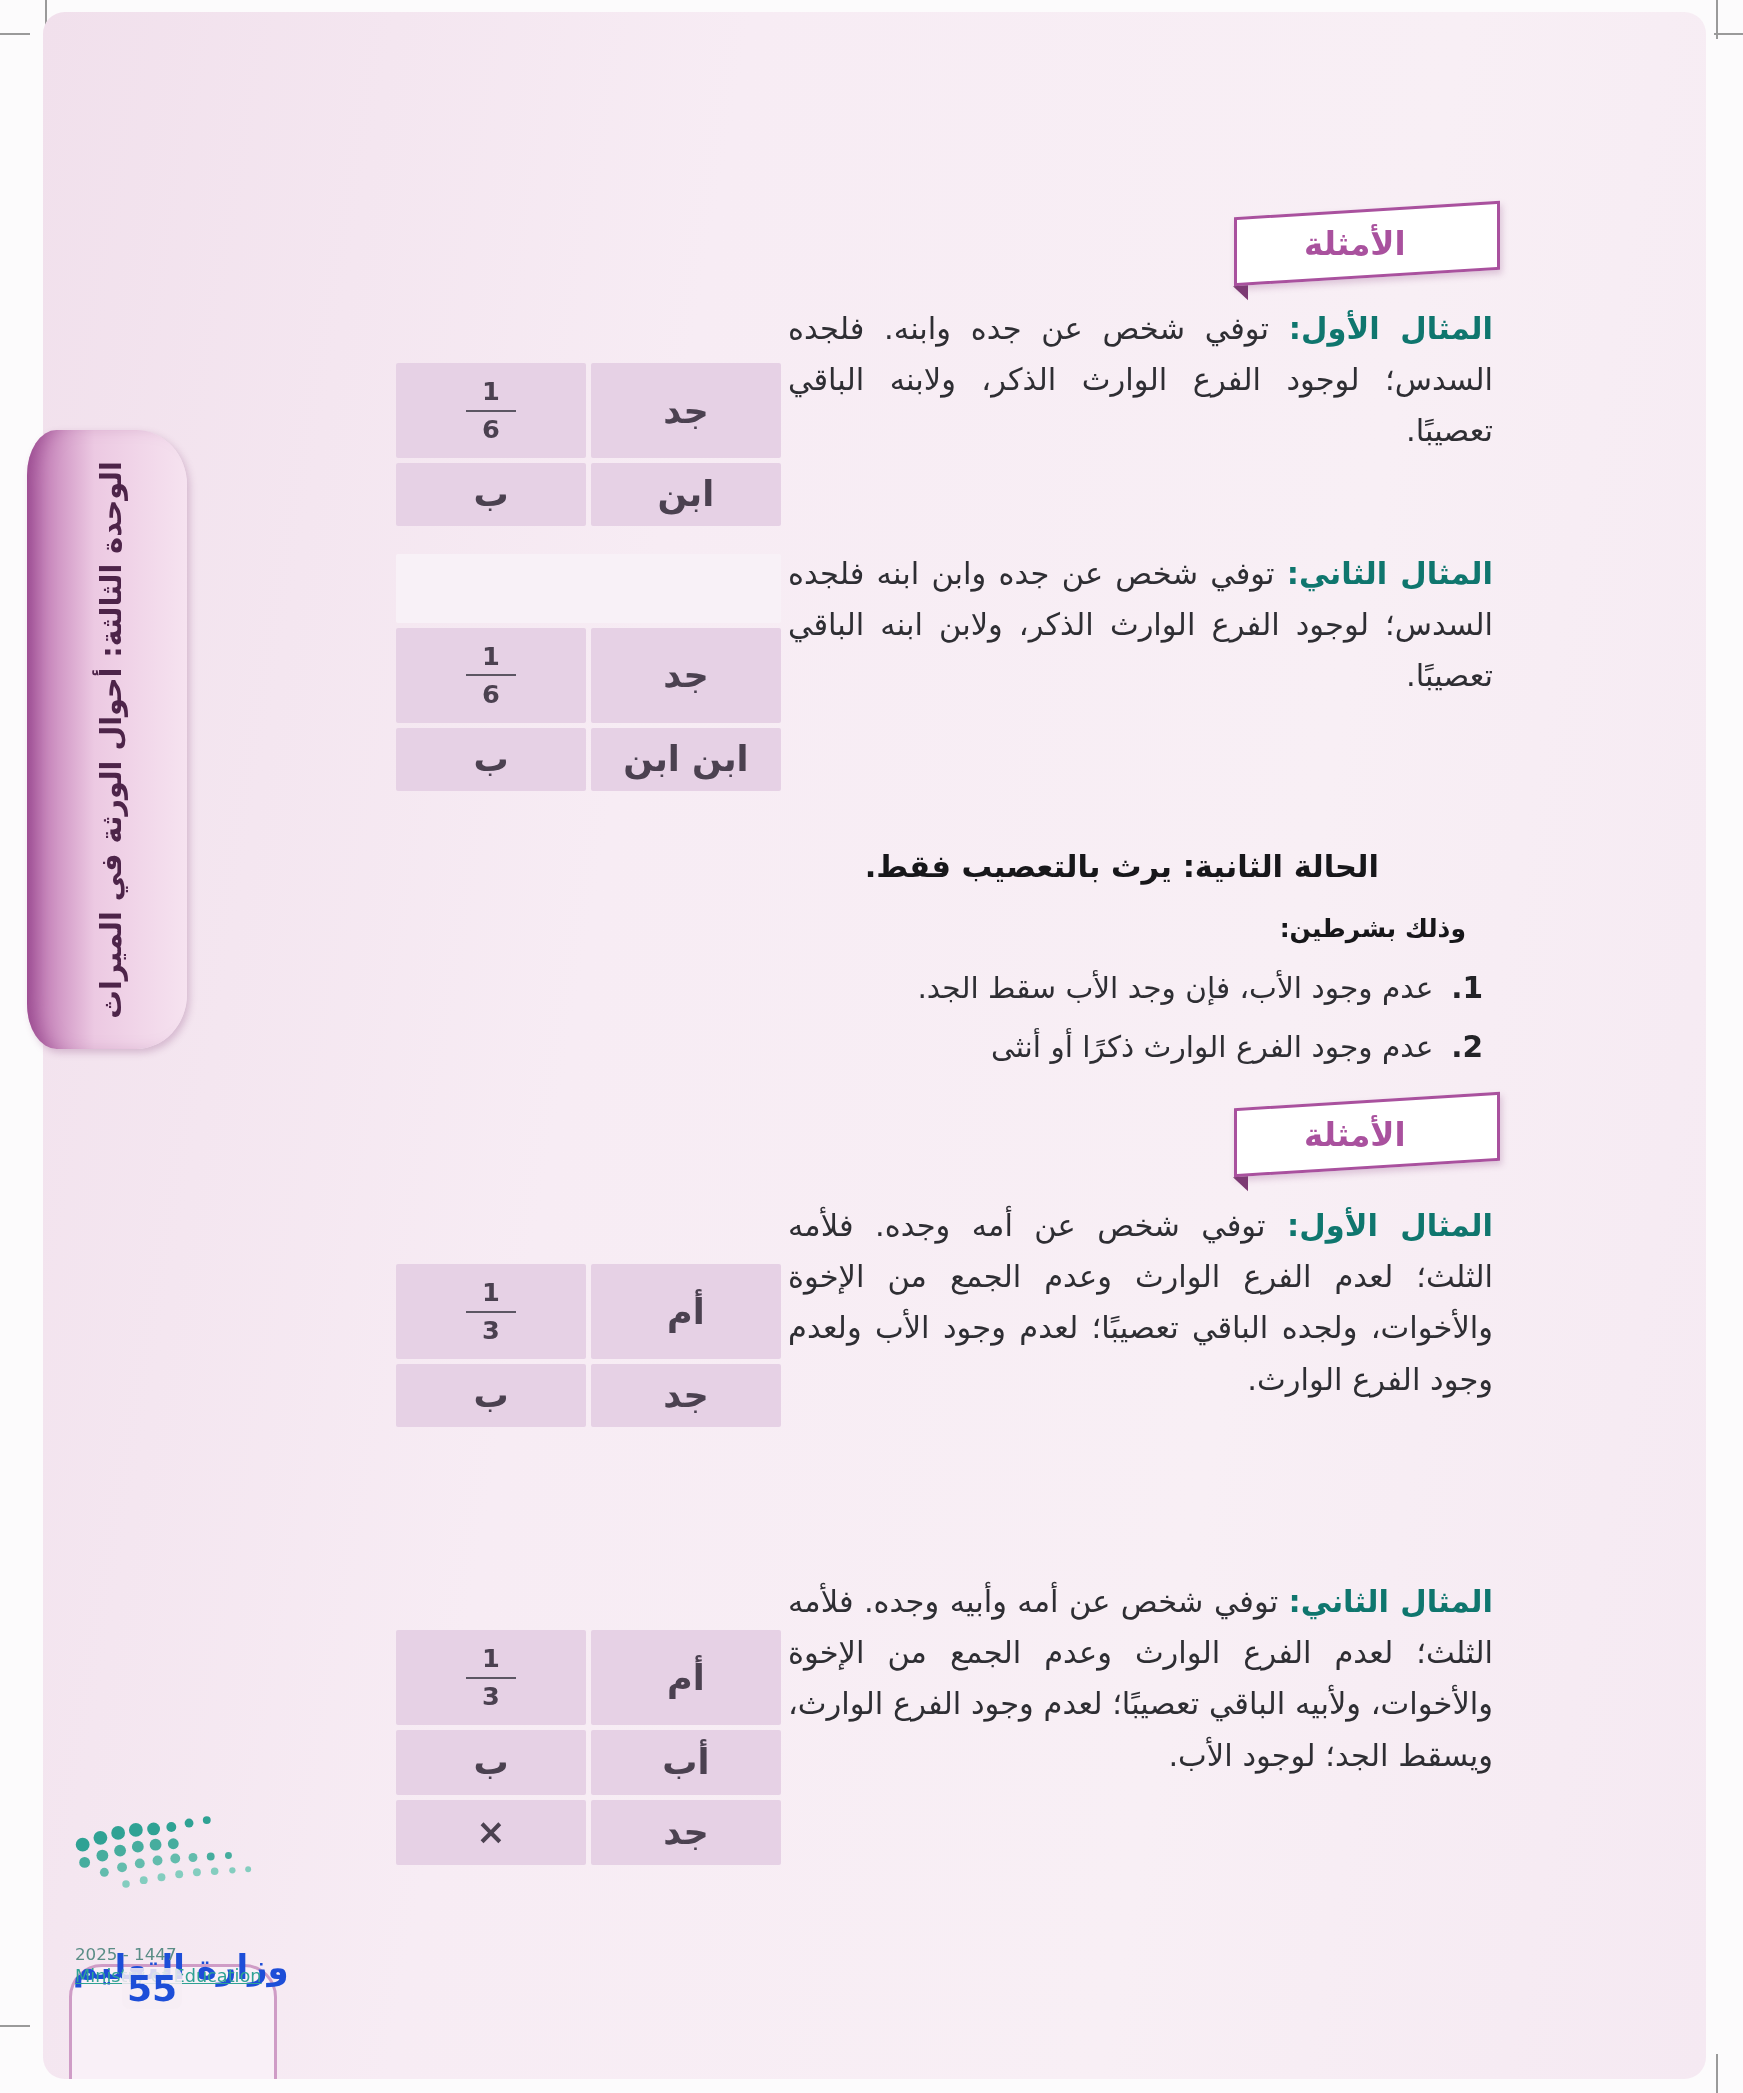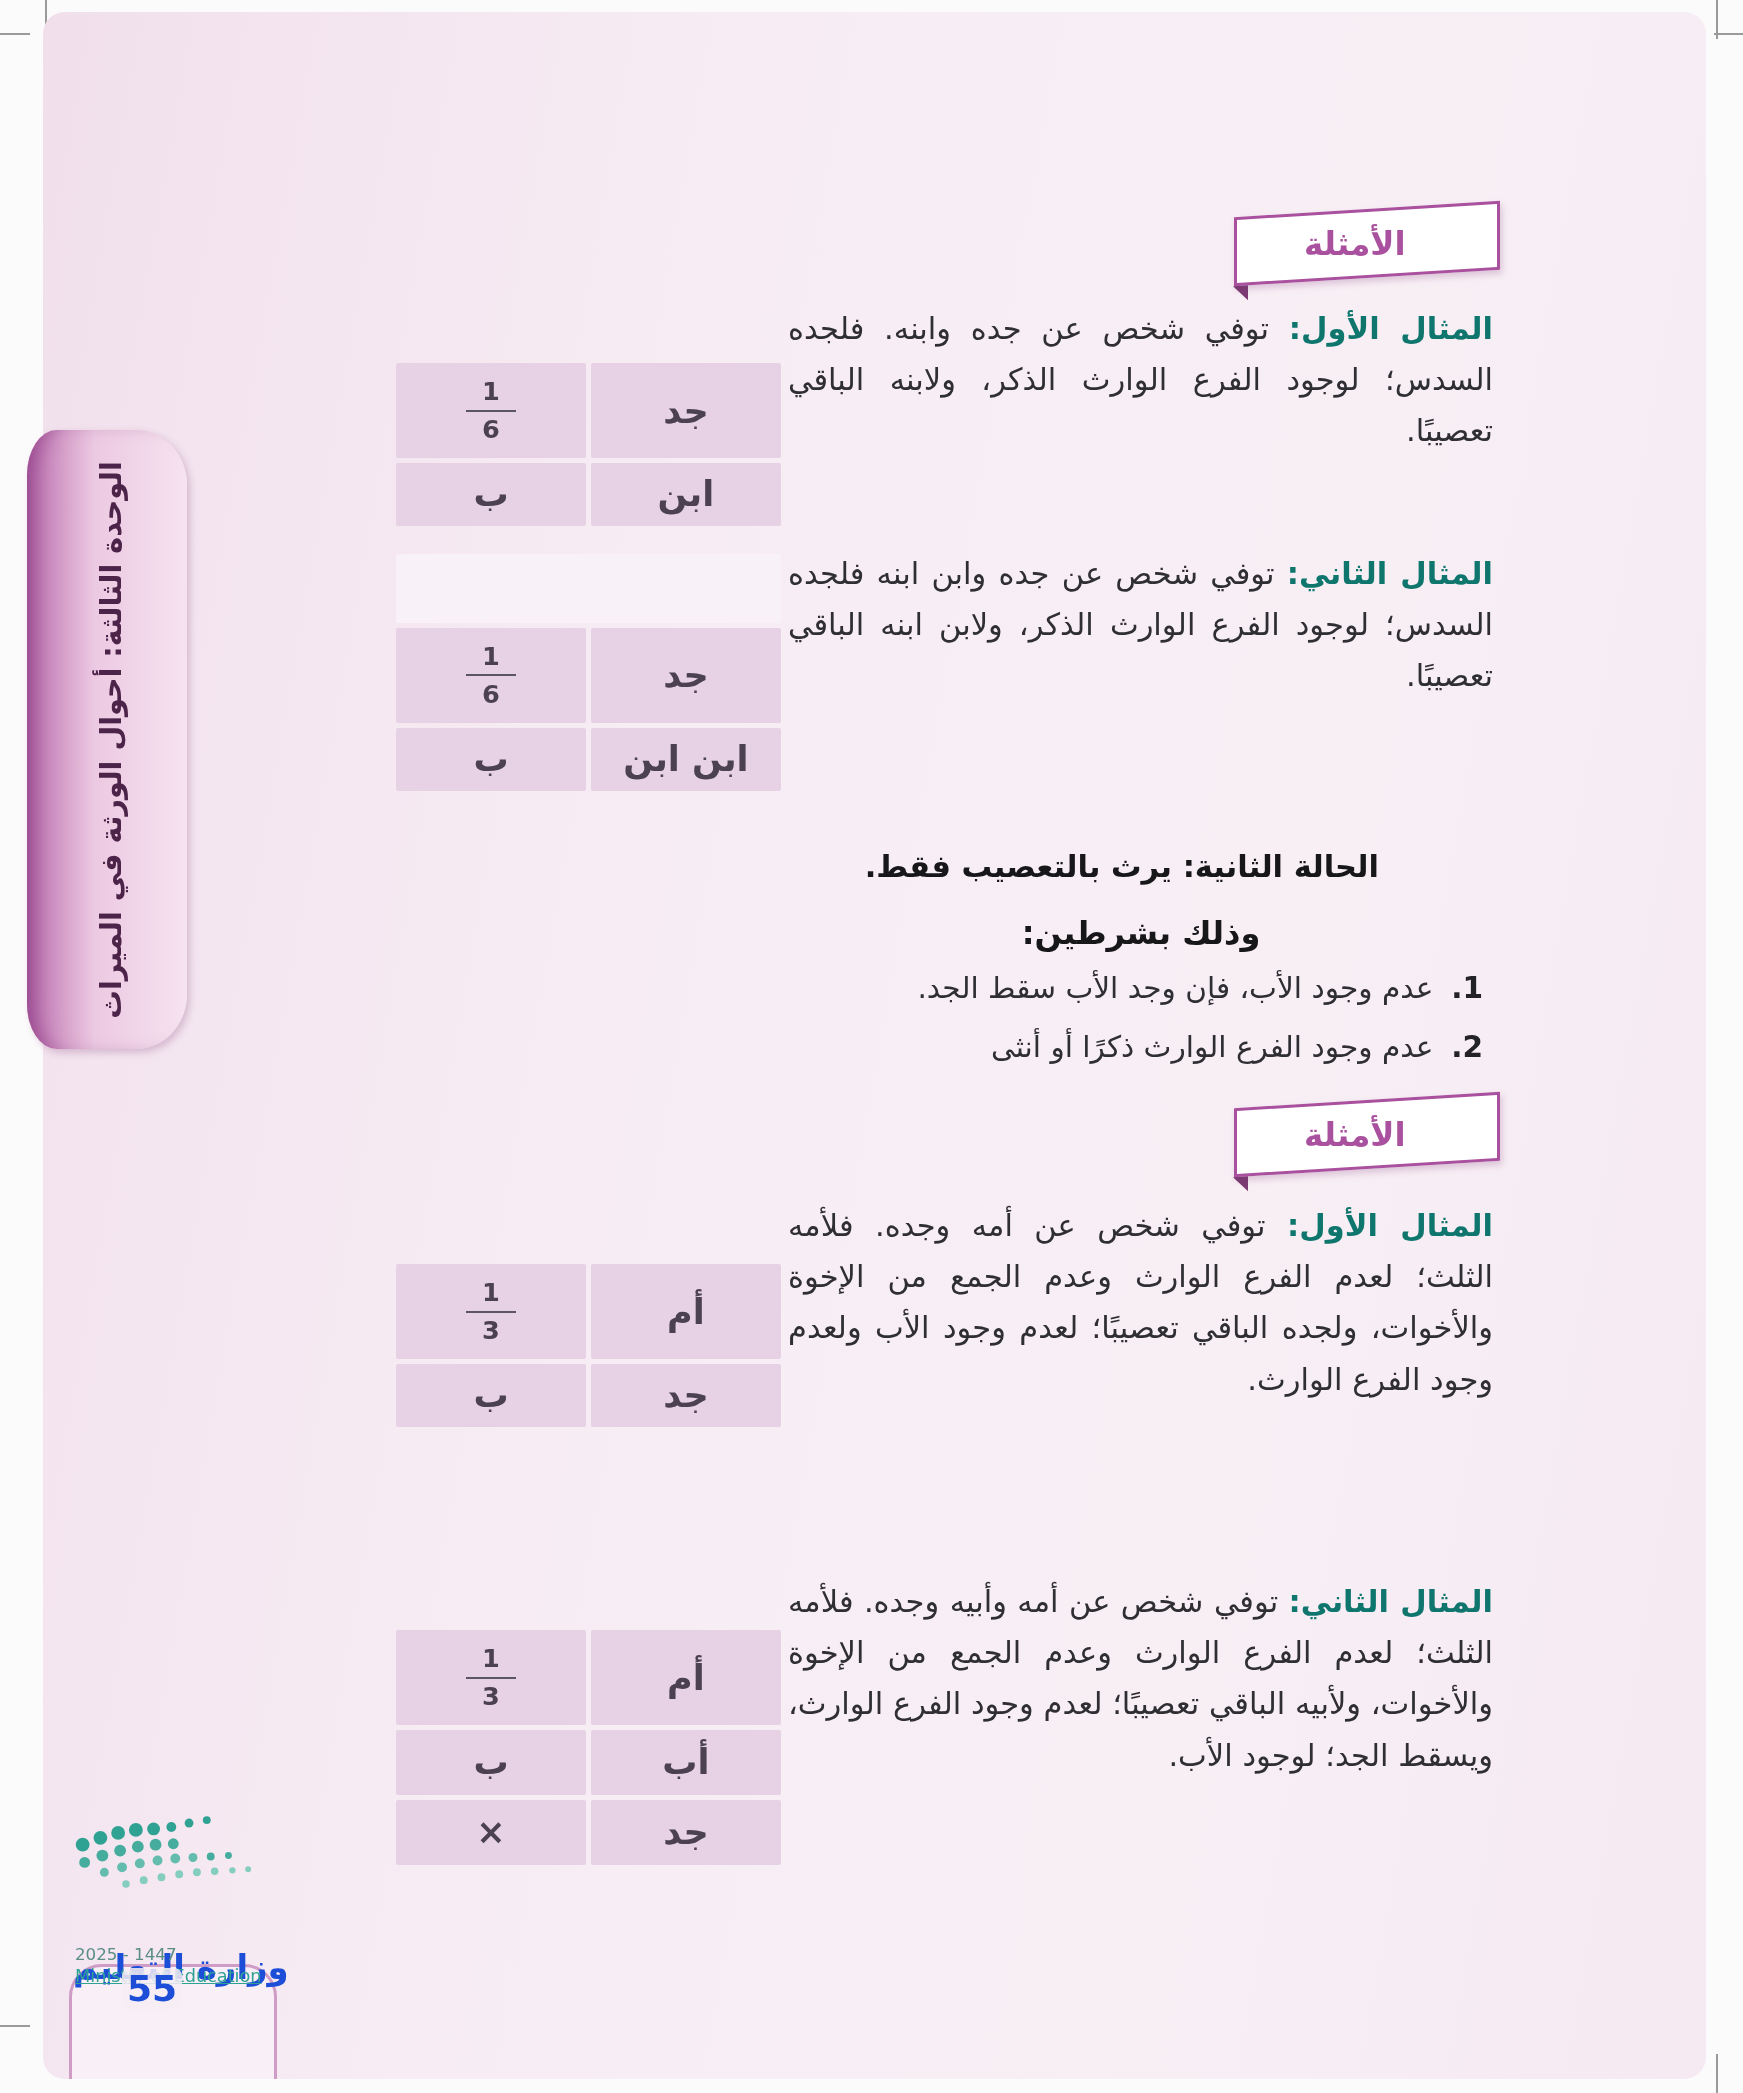--- a/index.html
+++ b/index.html
@@ -76,23 +76,23 @@
   }
   .para b { font-weight: bold; color: #0f766e; }
 
   .case-heading {
     position: absolute; left: 788px; width: 591px;
     direction: rtl; text-align: right;
     font-size: 30.5px; font-weight: bold; color: #17171a;
     z-index: 2;
   }
   .cond-intro {
-    position: absolute; left: 788px; width: 706px;
-    direction: rtl; text-align: center;
-    font-size: 32px; font-weight: bold; color: #17171a;
+    position: absolute; left: 760px; width: 706px;
+    direction: rtl; text-align: right;
+    font-size: 25px; font-weight: bold; color: #17171a;
     z-index: 2;
   }
   .cond-item {
     position: absolute; left: 788px; width: 695px;
     direction: rtl; display: flex; gap: 17.7px; align-items: baseline;
     font-size: 29.6px; color: #2e2e33;
     z-index: 2;
   }
   .cond-item .cond-num { font-weight: bold; color: #232327; }
 

